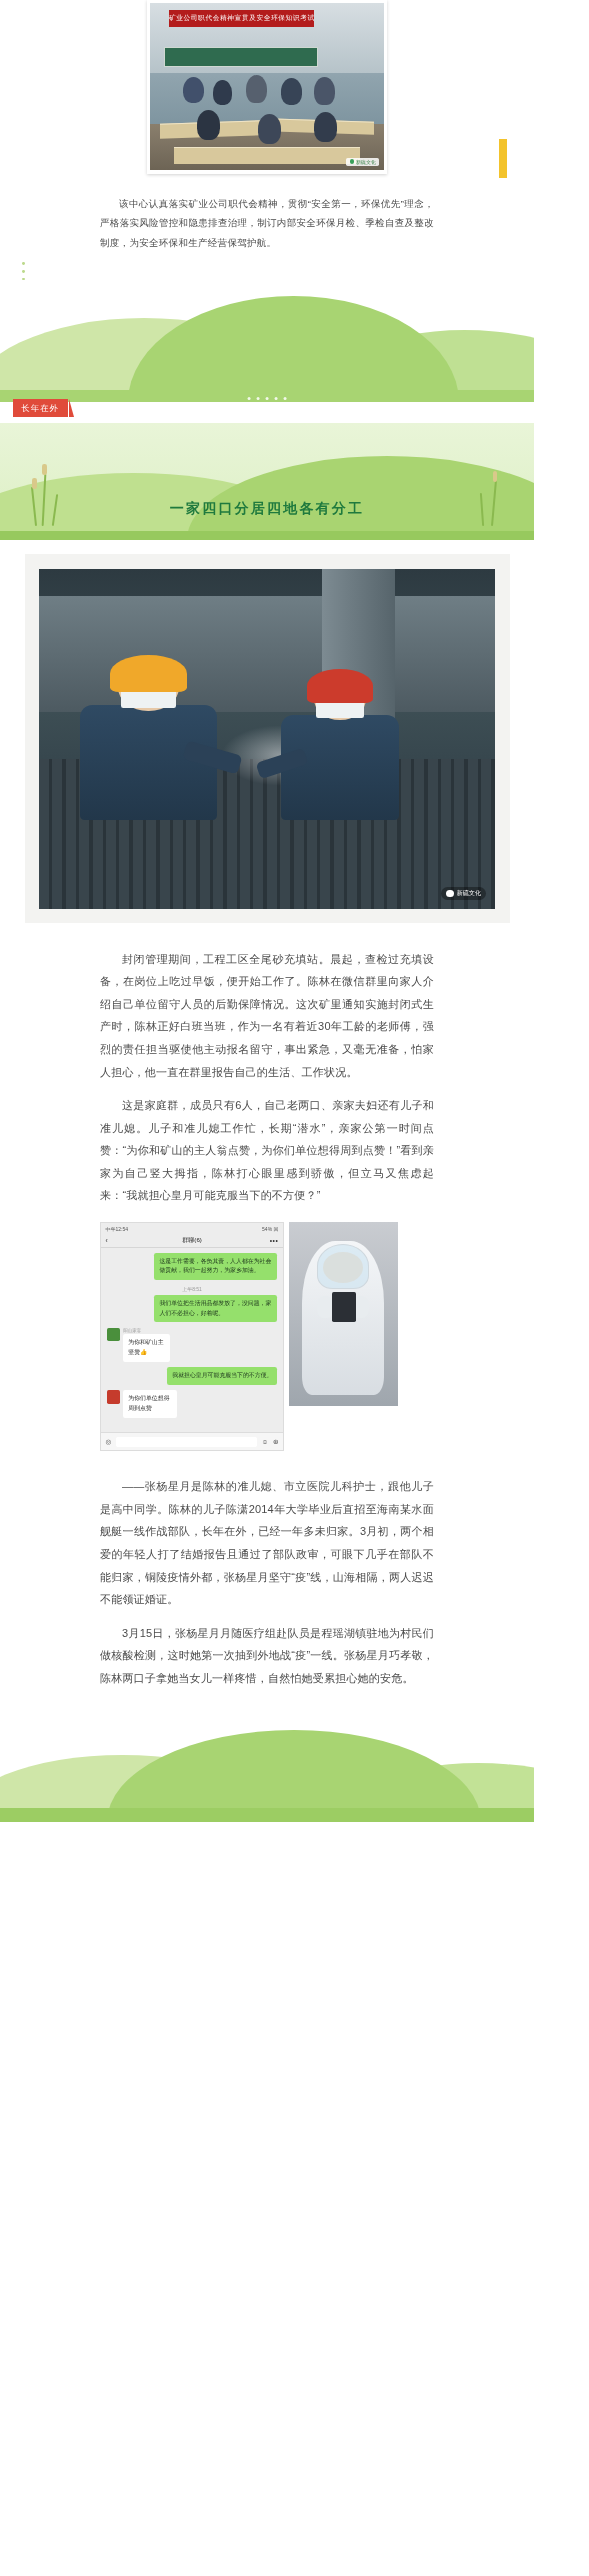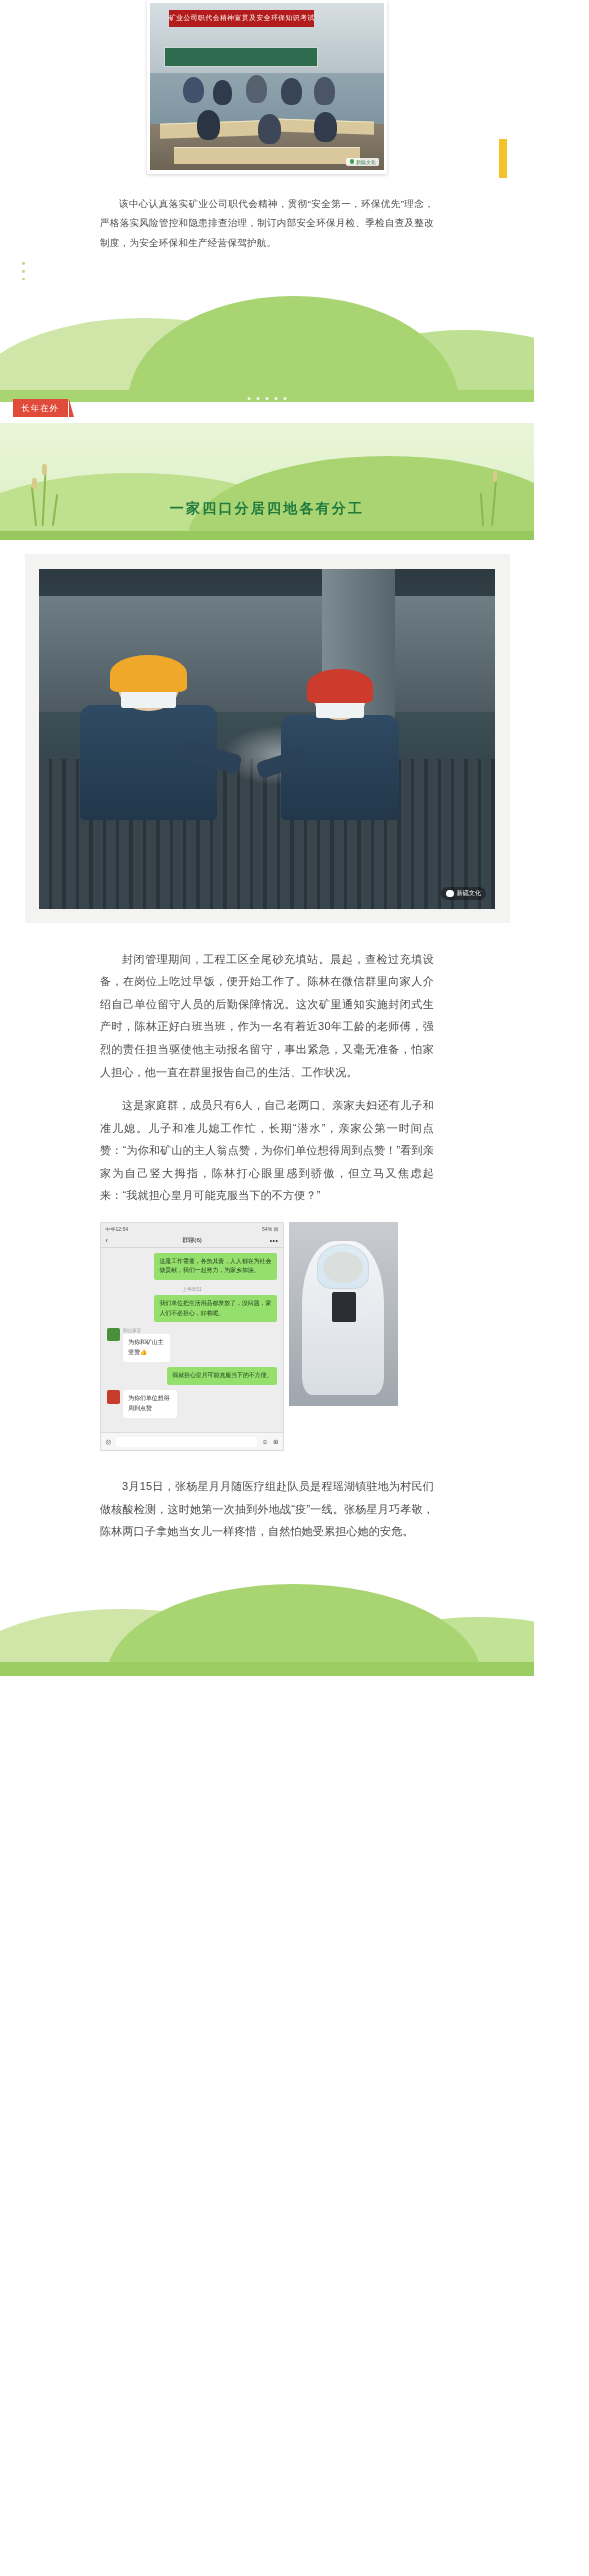--- a/index.html
+++ b/index.html
@@ -424,20 +424,21 @@
       <div class="cp-face"></div>
       <div class="cp-shield"></div>
       <div class="cp-glove cp-g1"></div>
       <div class="cp-glove cp-g2"></div>
       <div class="cp-phone"></div>
     </div>
   </div>
 
   
   <div class="article">
+    <p>——张杨星月是陈林的准儿媳、市立医院儿科护士，跟他儿子是高中同学。陈林的儿子陈潇2014年大学毕业后直招至海南某水面舰艇一线作战部队，长年在外，已经一年多未归家。3月初，两个相爱的年轻人打了结婚报告且通过了部队政审，可眼下几乎在部队不能归家，铜陵疫情外都，张杨星月坚守“疫”线，山海相隔，两人迟迟不能领证婚证。</p>
     <p>3月15日，张杨星月月随医疗组赴队员是程瑶湖镇驻地为村民们做核酸检测，这时她第一次抽到外地战“疫”一线。张杨星月巧孝敬，陈林两口子拿她当女儿一样疼惜，自然怕她受累担心她的安危。</p>
   </div>
 
   
   <div class="footer-hills">
     <div class="fh fh1"></div>
     <div class="fh fh3"></div>
     <div class="fh fh2"></div>
     <div class="fh-base"></div>
   </div>

